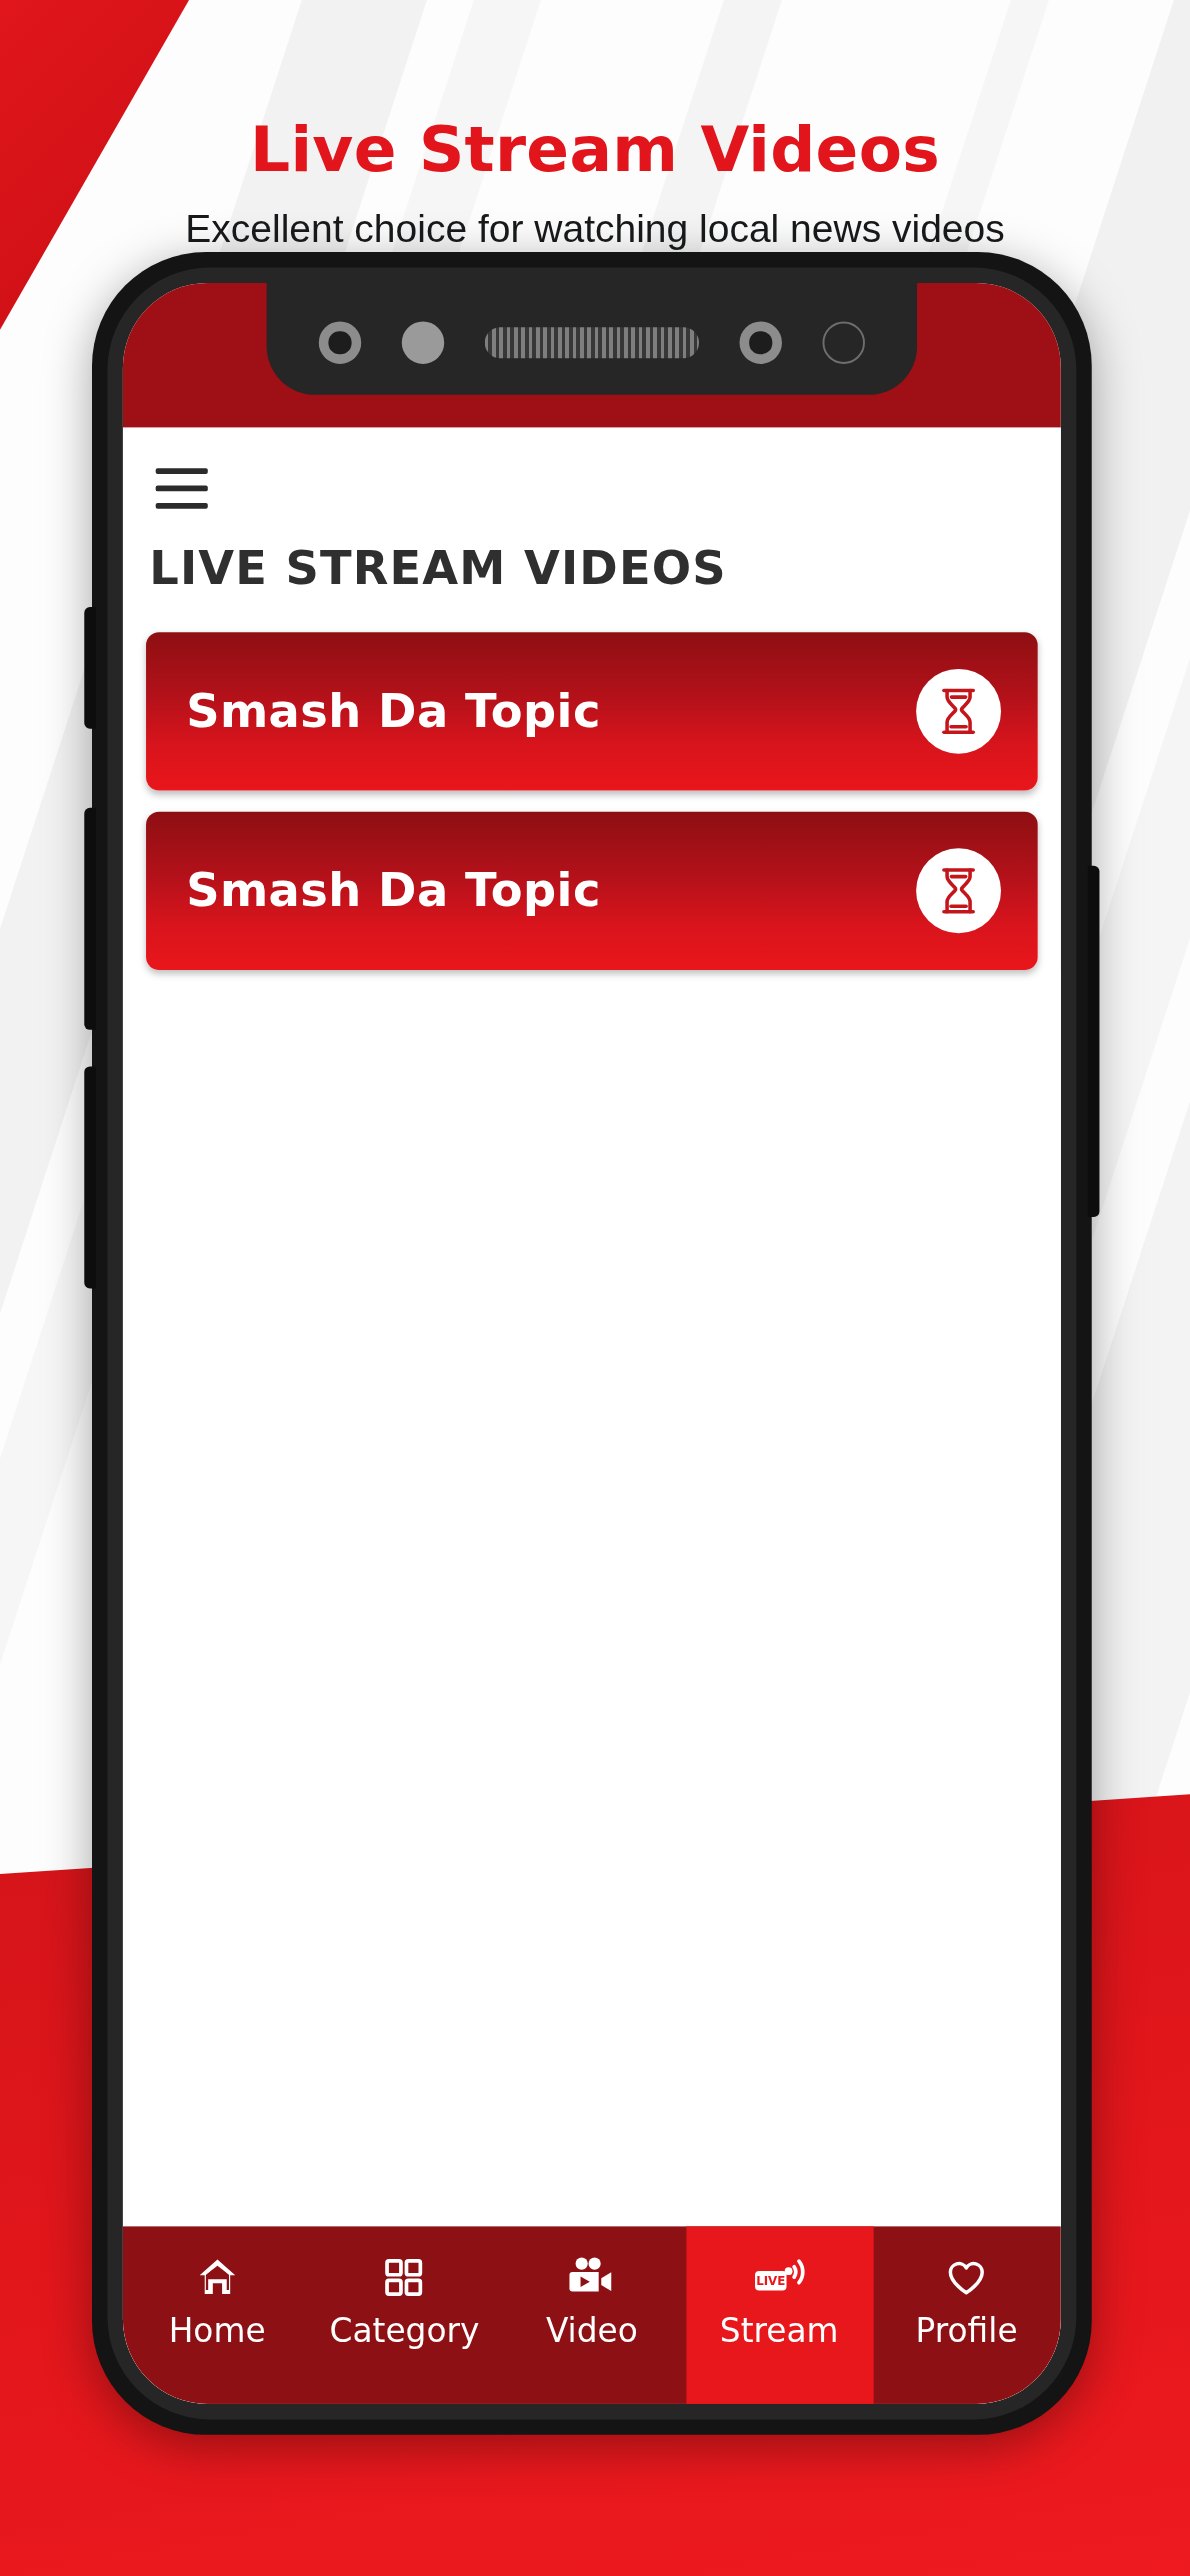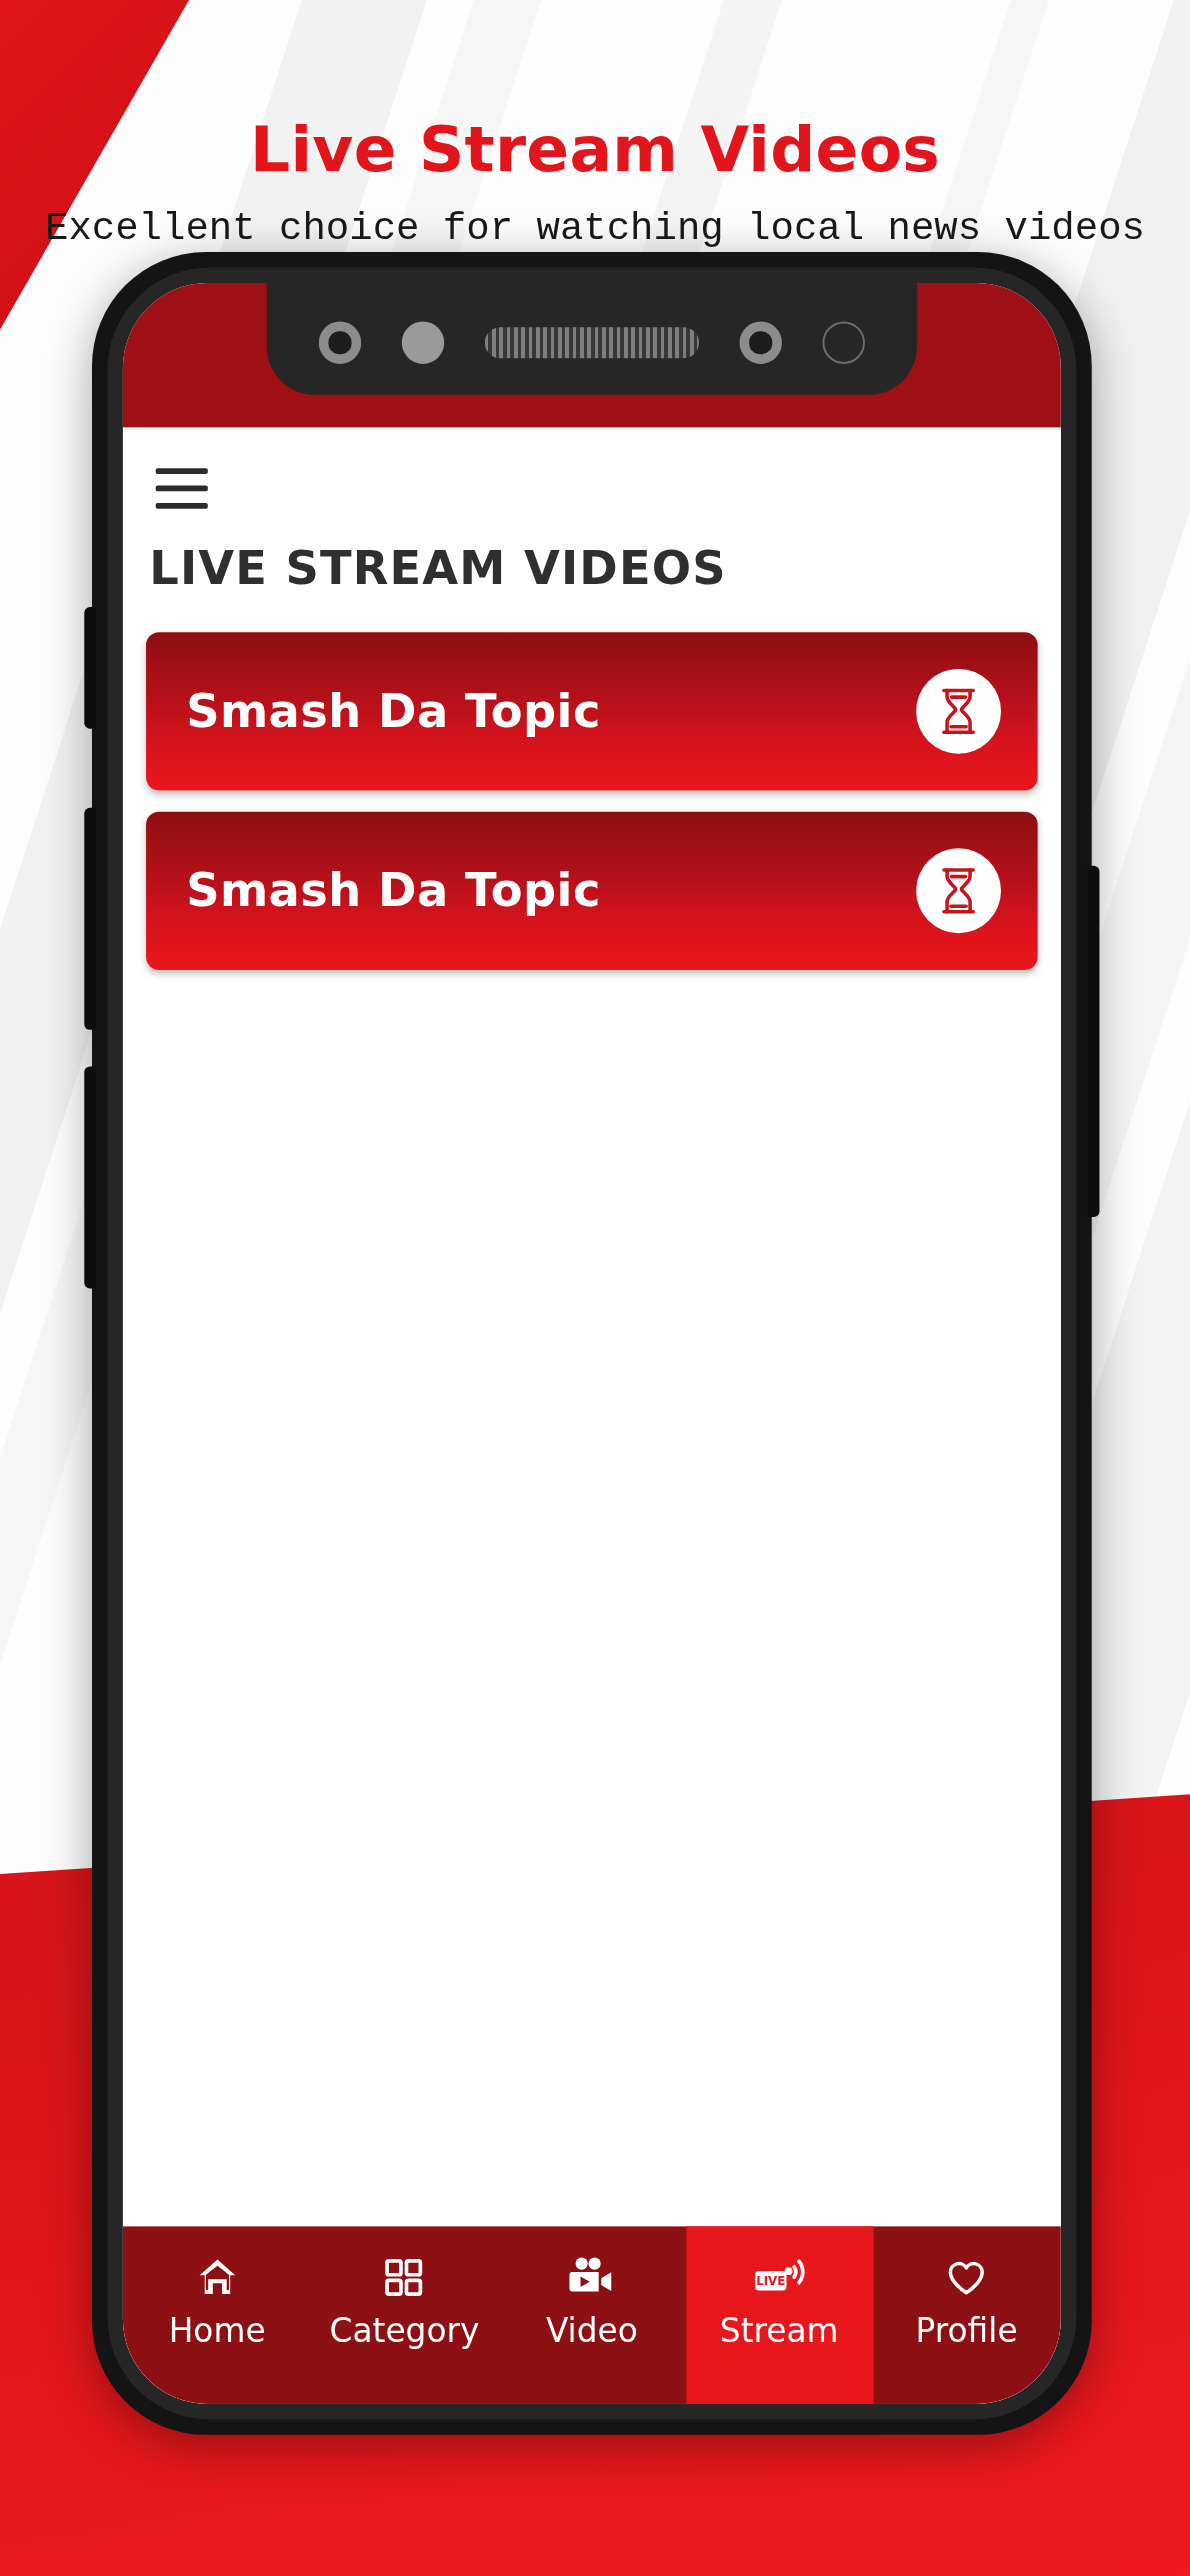--- a/index.html
+++ b/index.html
@@ -46,21 +46,21 @@
 
   
   .promo { position:absolute; top:0; left:0; width:1190px; z-index:5; text-align:center; }
   .promo-title {
     margin-top:113px;
     font-size:63px; font-weight:bold; color:#e1151b;
     letter-spacing:0.3px; font-family:"DejaVu Sans", sans-serif;
   }
   .promo-sub {
     margin-top:21px; font-size:39px; color:#17181a; font-weight:400;
-    font-family:Liberation Mono, monospace;
+    font-family:Liberation Sans, sans-serif;
   }
 
   
   .device-wrap {
     position:absolute;
     left:91px; top:252px;
     width:518px; height:1131px;
   }
 
   .phone-outer {

